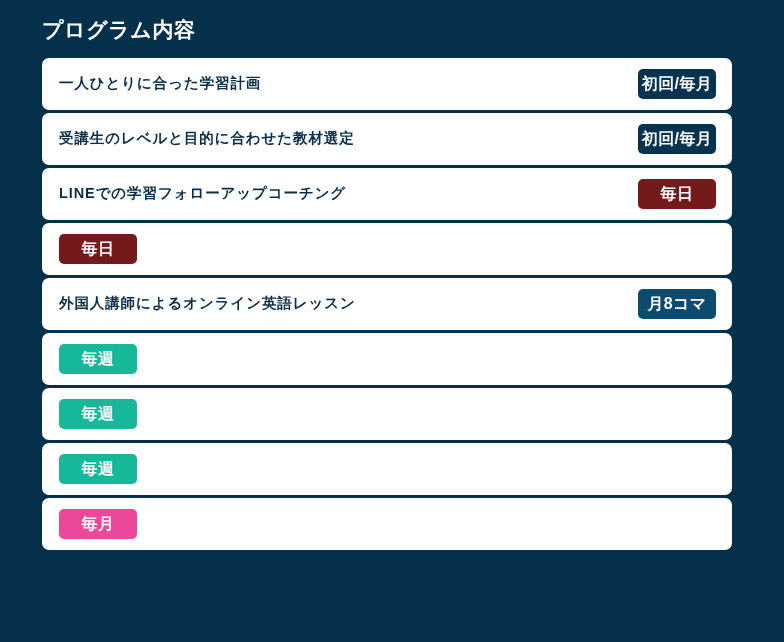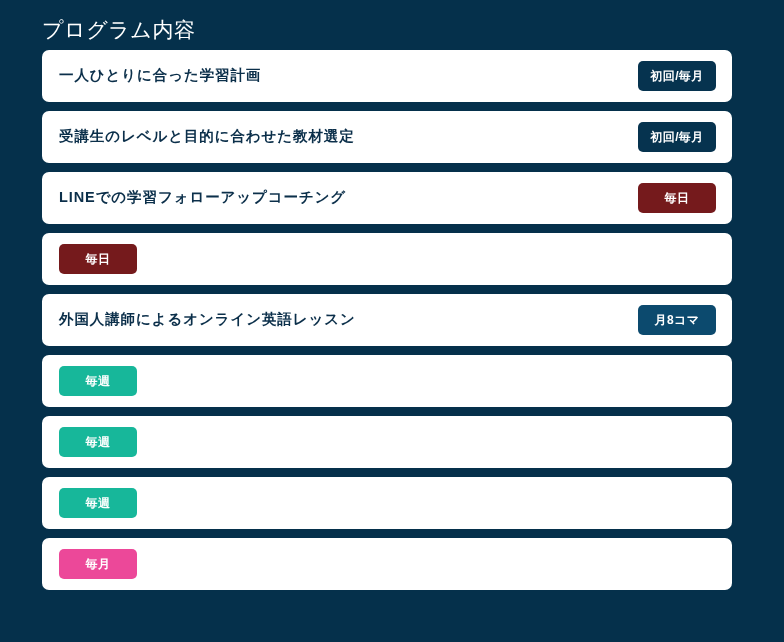--- a/index.html
+++ b/index.html
@@ -16,31 +16,31 @@
   .program-panel {
     width: 784px;
     height: 642px;
     box-sizing: border-box;
     padding: 0 52px 0 42px;
     background: #05304B;
   }
   .panel-title {
     color: #FFFFFF;
     font-size: 21px;
-    font-weight: 400;
+    font-weight: 700;
     letter-spacing: 0.6px;
     line-height: 1;
     margin: 0;
     padding-top: 19px;
-    padding-bottom: 10px;
+    padding-bottom: 18px;
   }
   .program-list {
     display: flex;
     flex-direction: column;
-    gap: 9px;
+    gap: 3px;
     margin: 0;
     padding: 0;
     list-style: none;
   }
   .program-row {
     background: #FFFFFF;
     border-radius: 7px;
     height: 52px;
     display: flex;
     align-items: center;
@@ -58,21 +58,21 @@
   }
   .frequency-badge {
     width: 78px;
     min-width: 78px;
     height: 30px;
     border-radius: 5px;
     display: flex;
     align-items: center;
     justify-content: center;
     color: #FFFFFF;
-    font-size: 12px;
+    font-size: 16px;
     font-weight: 700;
     letter-spacing: 0.4px;
     line-height: 1;
     box-sizing: border-box;
   }
 </style>
 </head>
 <body style="background-color: rgb(5, 48, 75);">
 
 <div class="program-panel" style="background-color: rgb(5, 48, 75);">

